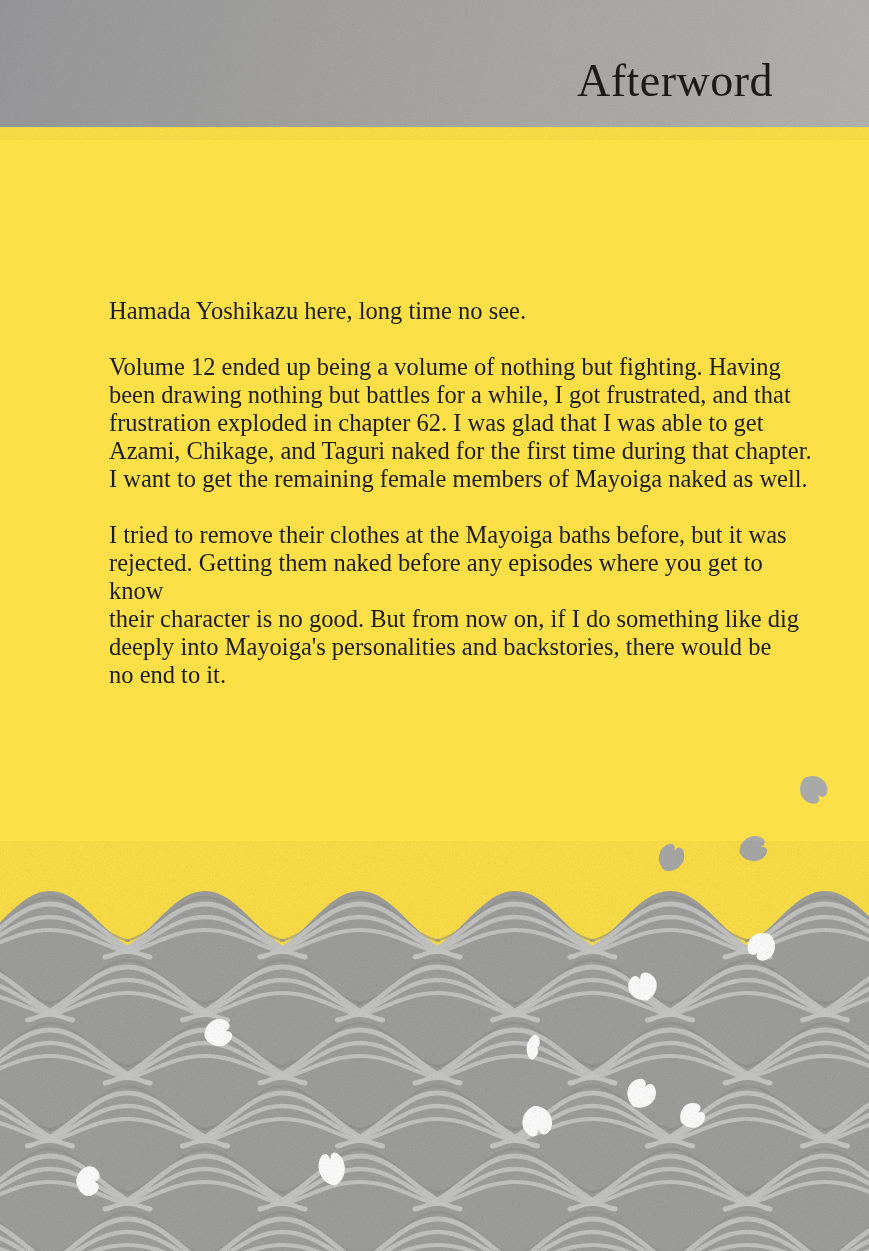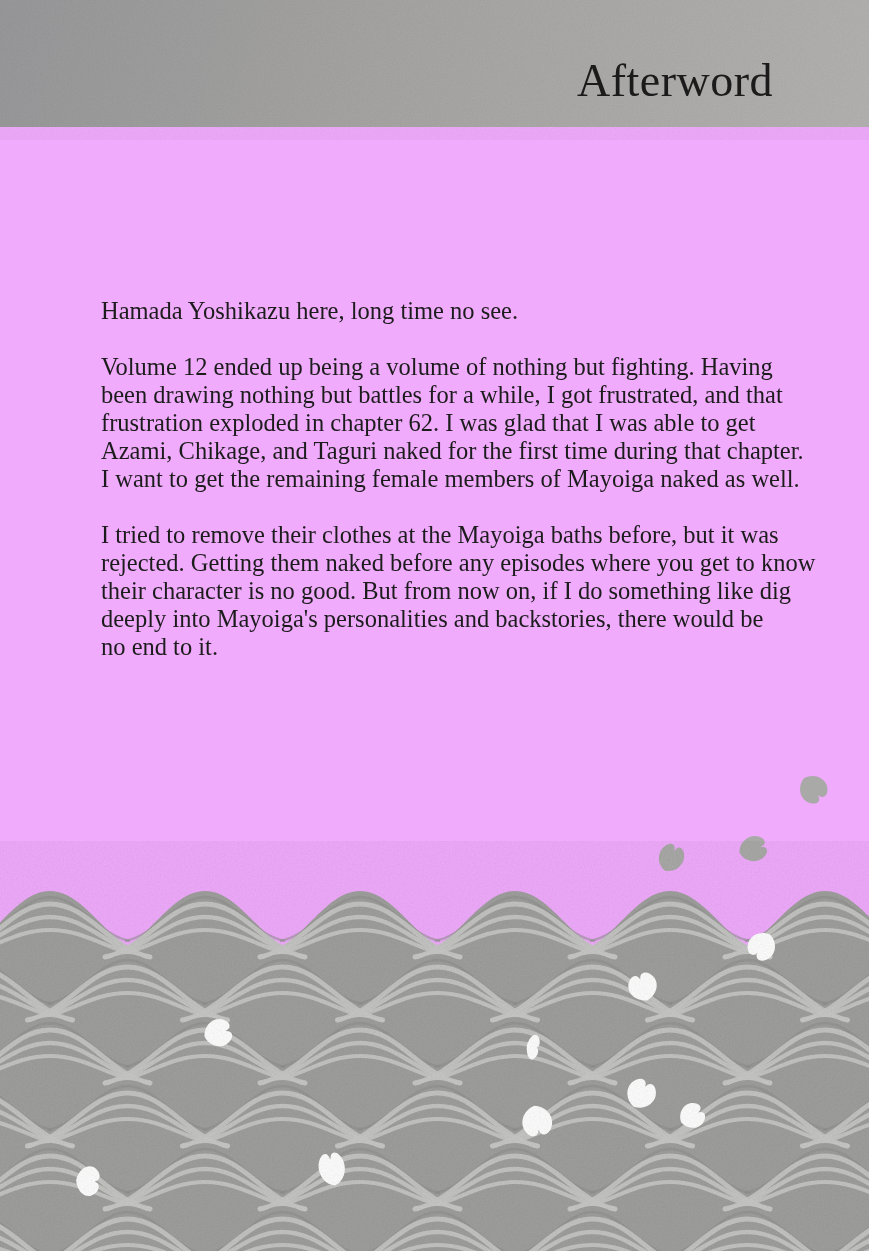--- a/index.html
+++ b/index.html
@@ -1,20 +1,20 @@
 <!DOCTYPE html>
 <html><head>
 <meta charset="utf-8">
 <style>
   html, body { margin: 0; padding: 0; }
   .page {
     position: relative;
     width: 869px;
     height: 1251px;
-    background: #f0abfc;
+    background: #fde047;
     overflow: hidden;
     font-family: "Liberation Serif", serif;
   }
   
   .header-band {
     position: absolute;
     left: 0; top: 0;
     width: 869px; height: 127px;
     background: linear-gradient(105deg, #99999b 0%, #a7a6a4 45%, #b4b3b1 100%);
   }
@@ -31,21 +31,21 @@
   .afterword-text {
     position: absolute;
     left: 93px;
     top: 297px;
     width: 730px;
     color: #1c1c1c;
     font-size: 24.5px;
     line-height: 28px;
   }
   .afterword-text p {
-    margin: 0 0 28px 8px;
+    margin: 0 0 28px 16px;
     white-space: pre-line;
   }
   
   .decor-layer {
     position: absolute;
     left: 0; top: 0;
     width: 869px; height: 1251px;
     pointer-events: none;
   }
 </style>

